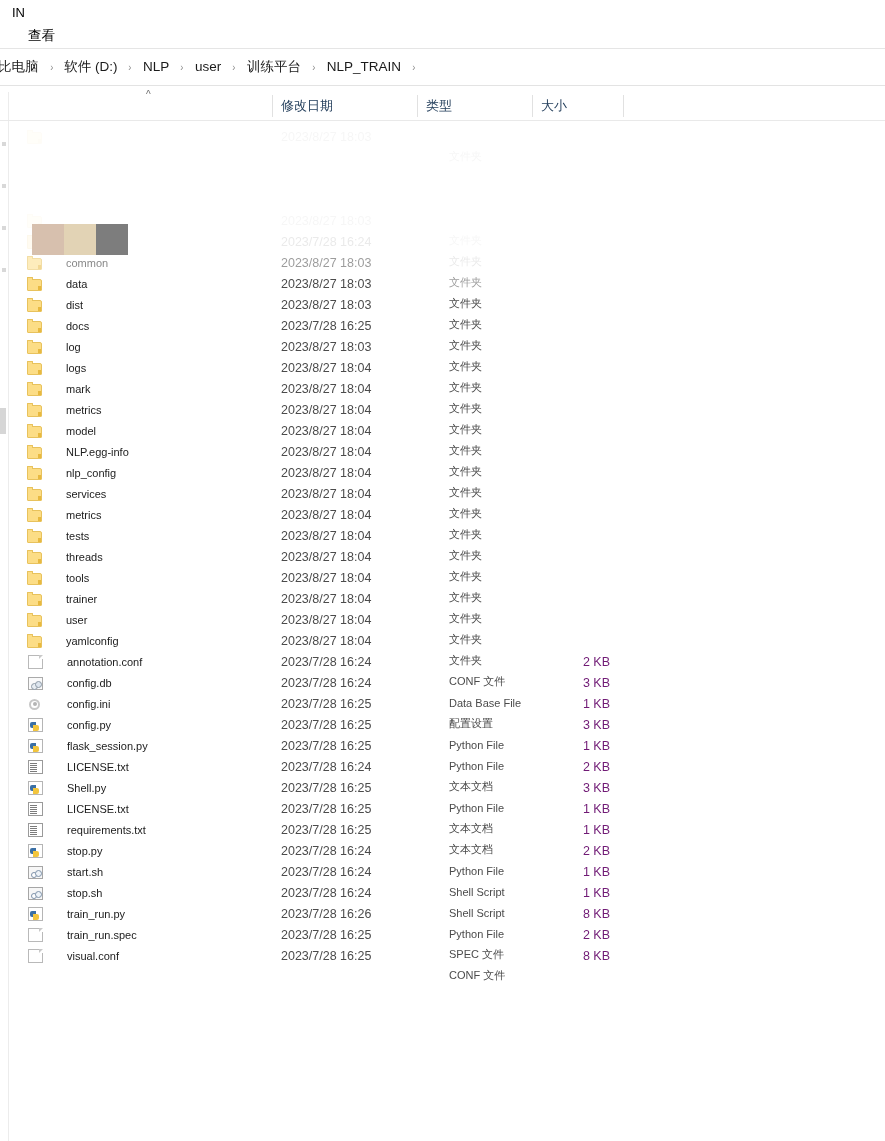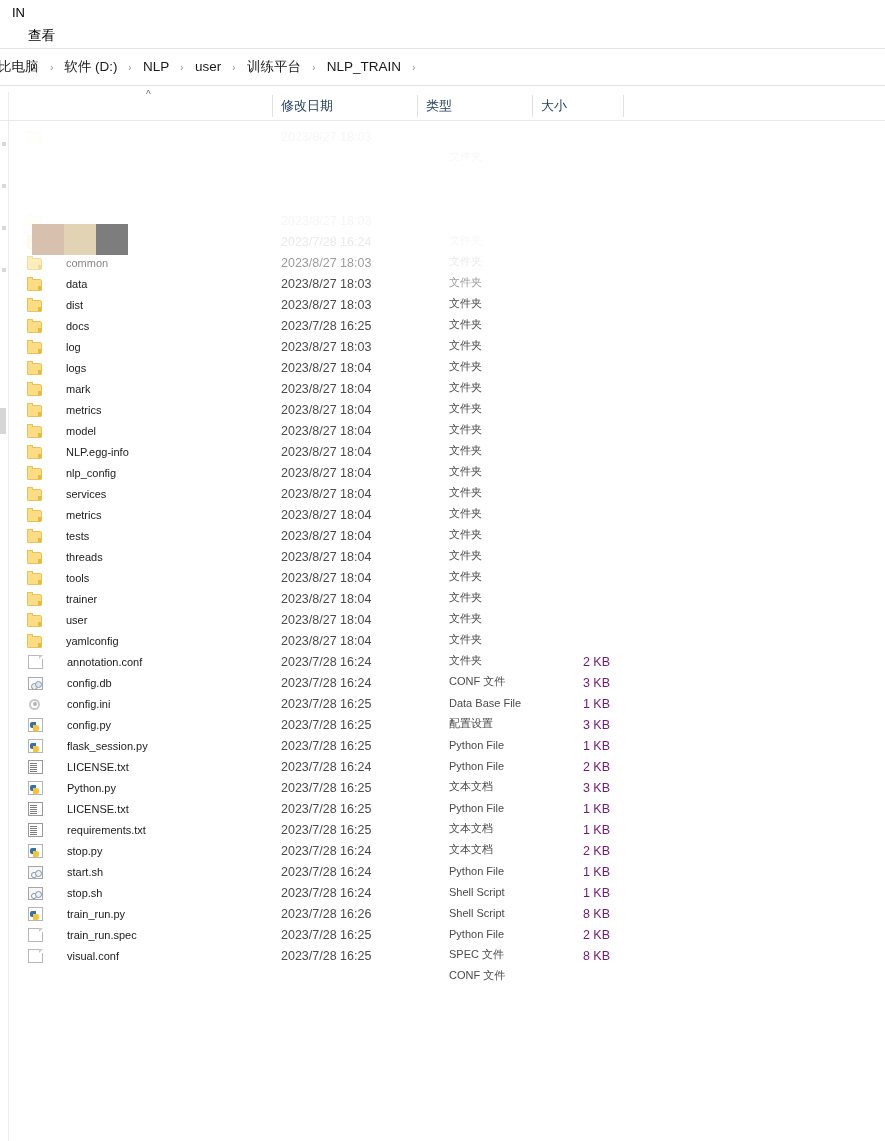--- a/index.html
+++ b/index.html
@@ -536,21 +536,21 @@
         <span class="icon ic-text"></span>
         <span>LICENSE.txt</span>
       </div>
       <div class="cell-date">2023/7/28 16:24</div>
       <div class="cell-type">文本文档</div>
       <div class="cell-size">2 KB</div>
     </div>
     <div class="row">
       <div class="cell-name">
         <span class="icon ic-py"></span>
-        <span>Python.py</span>
+        <span>Shell.py</span>
       </div>
       <div class="cell-date">2023/7/28 16:25</div>
       <div class="cell-type">Python File</div>
       <div class="cell-size">3 KB</div>
     </div>
     <div class="row">
       <div class="cell-name">
         <span class="icon ic-text"></span>
         <span>LICENSE.txt</span>
       </div>

